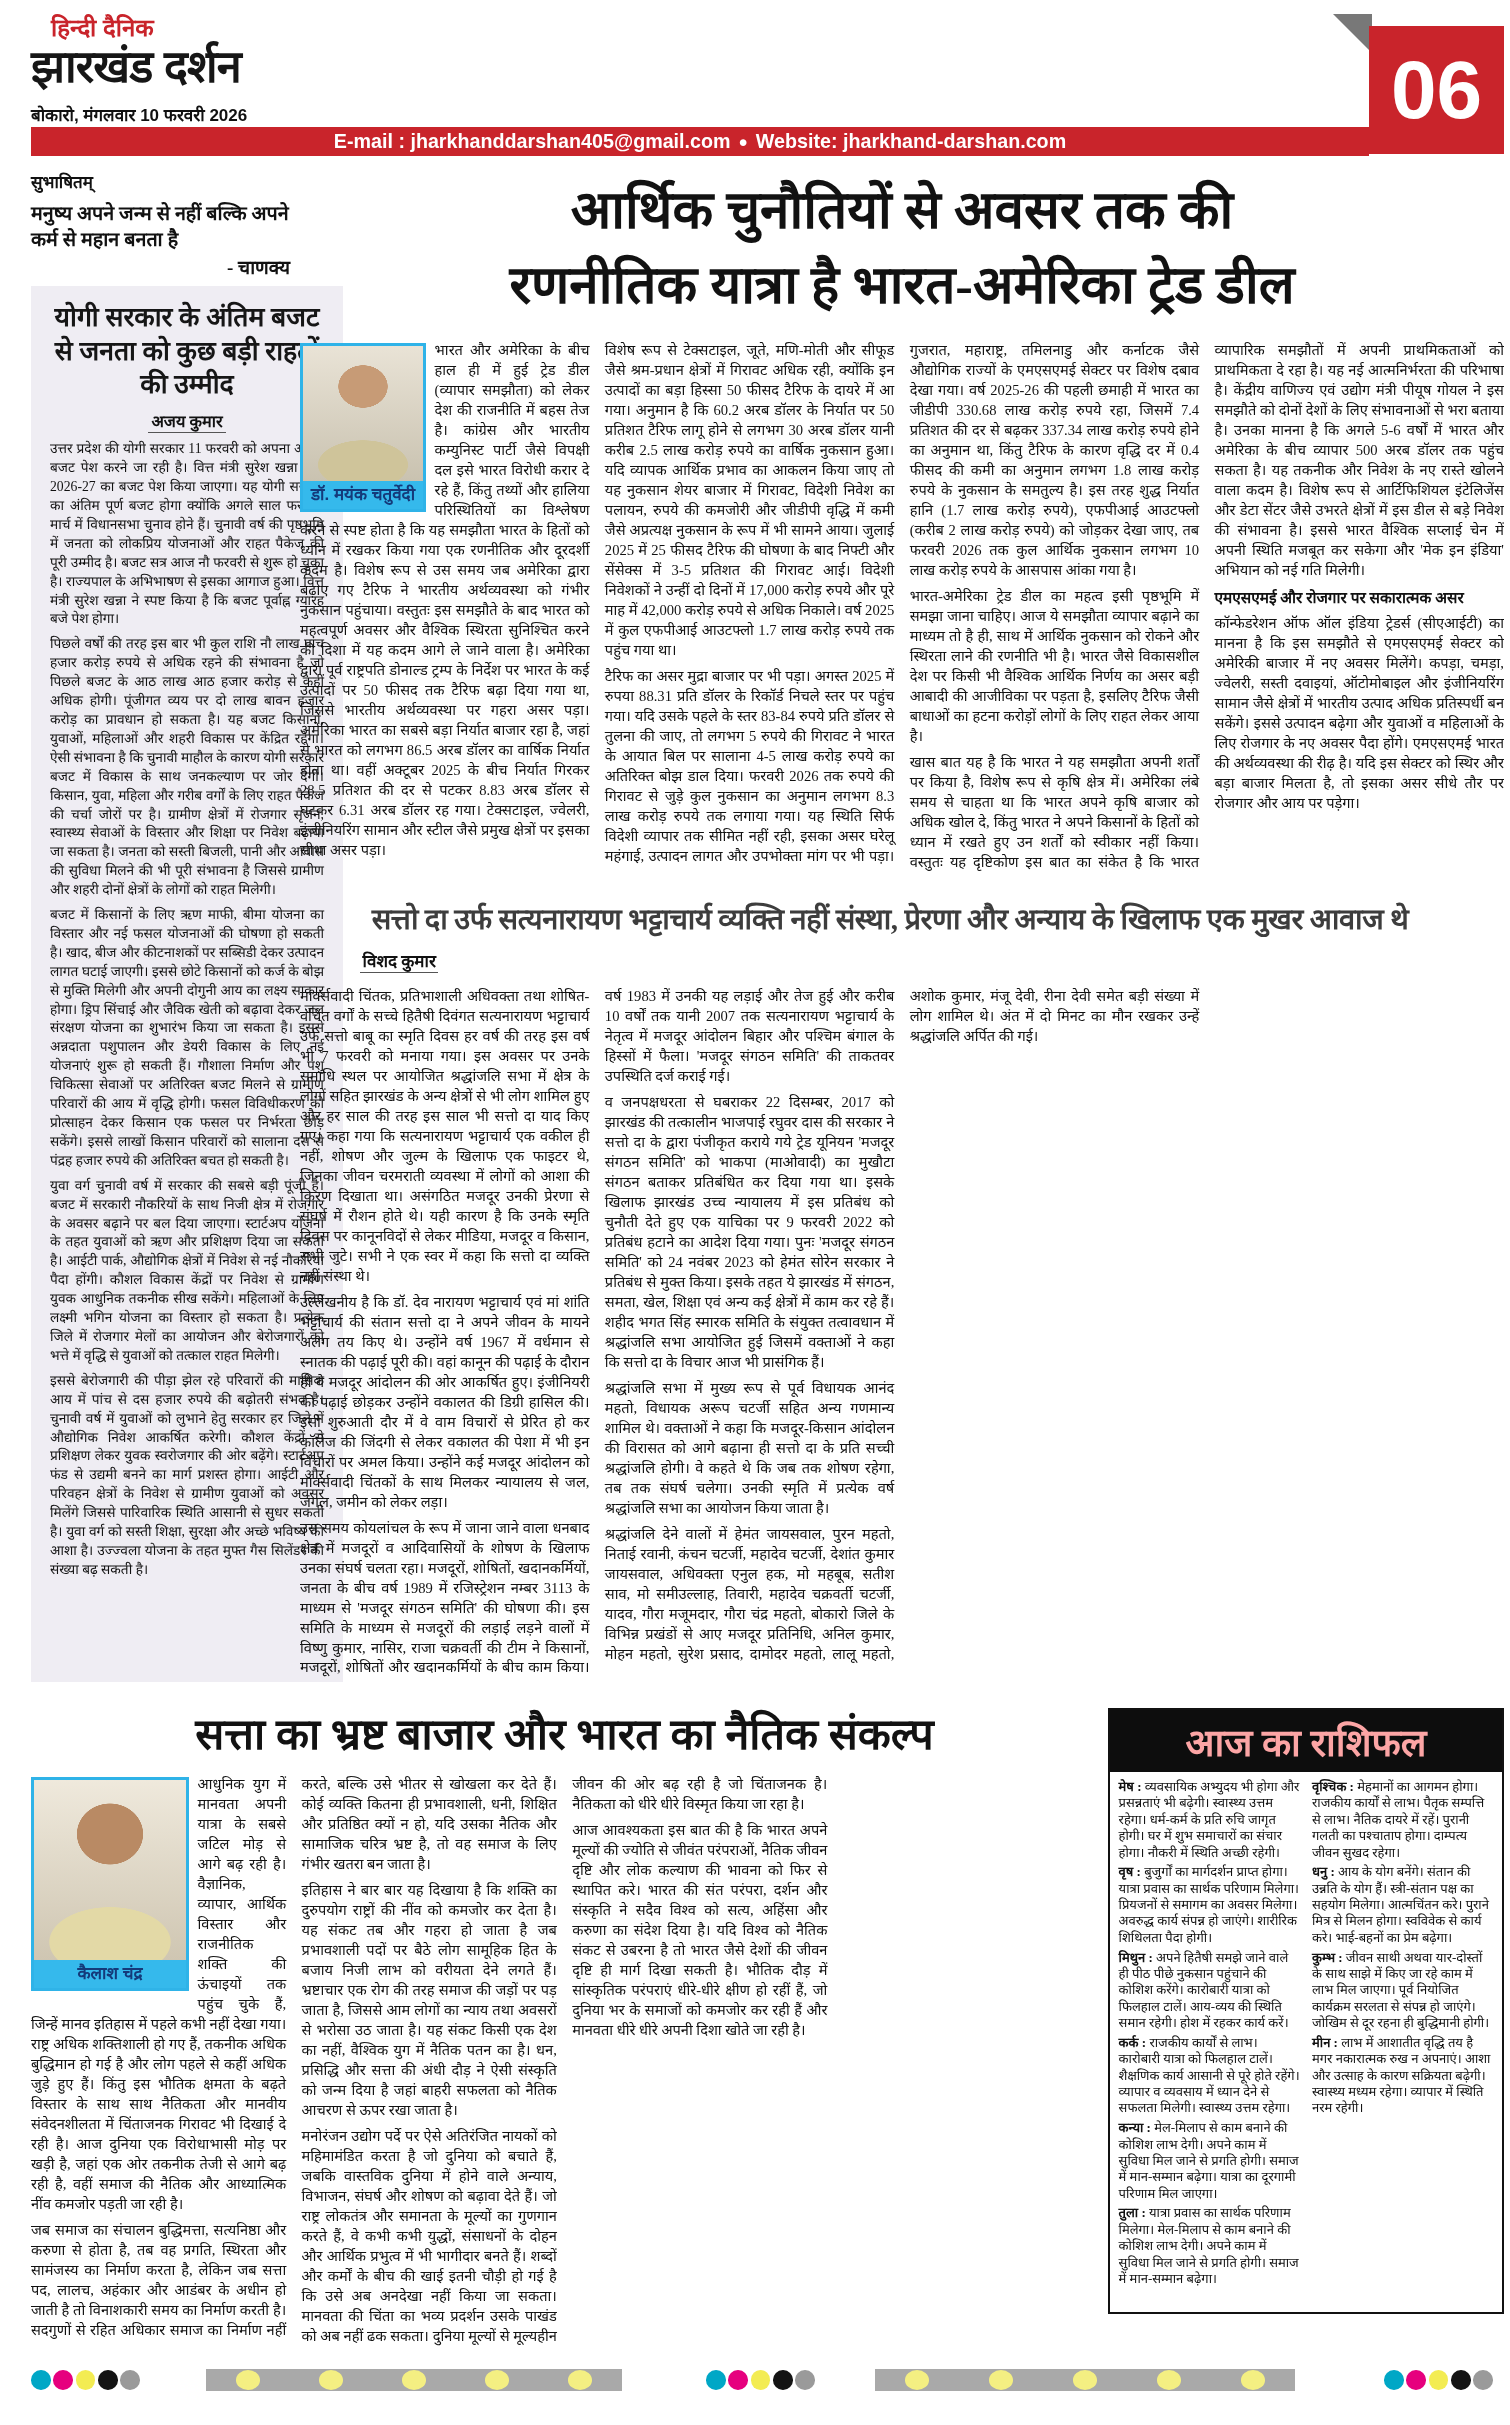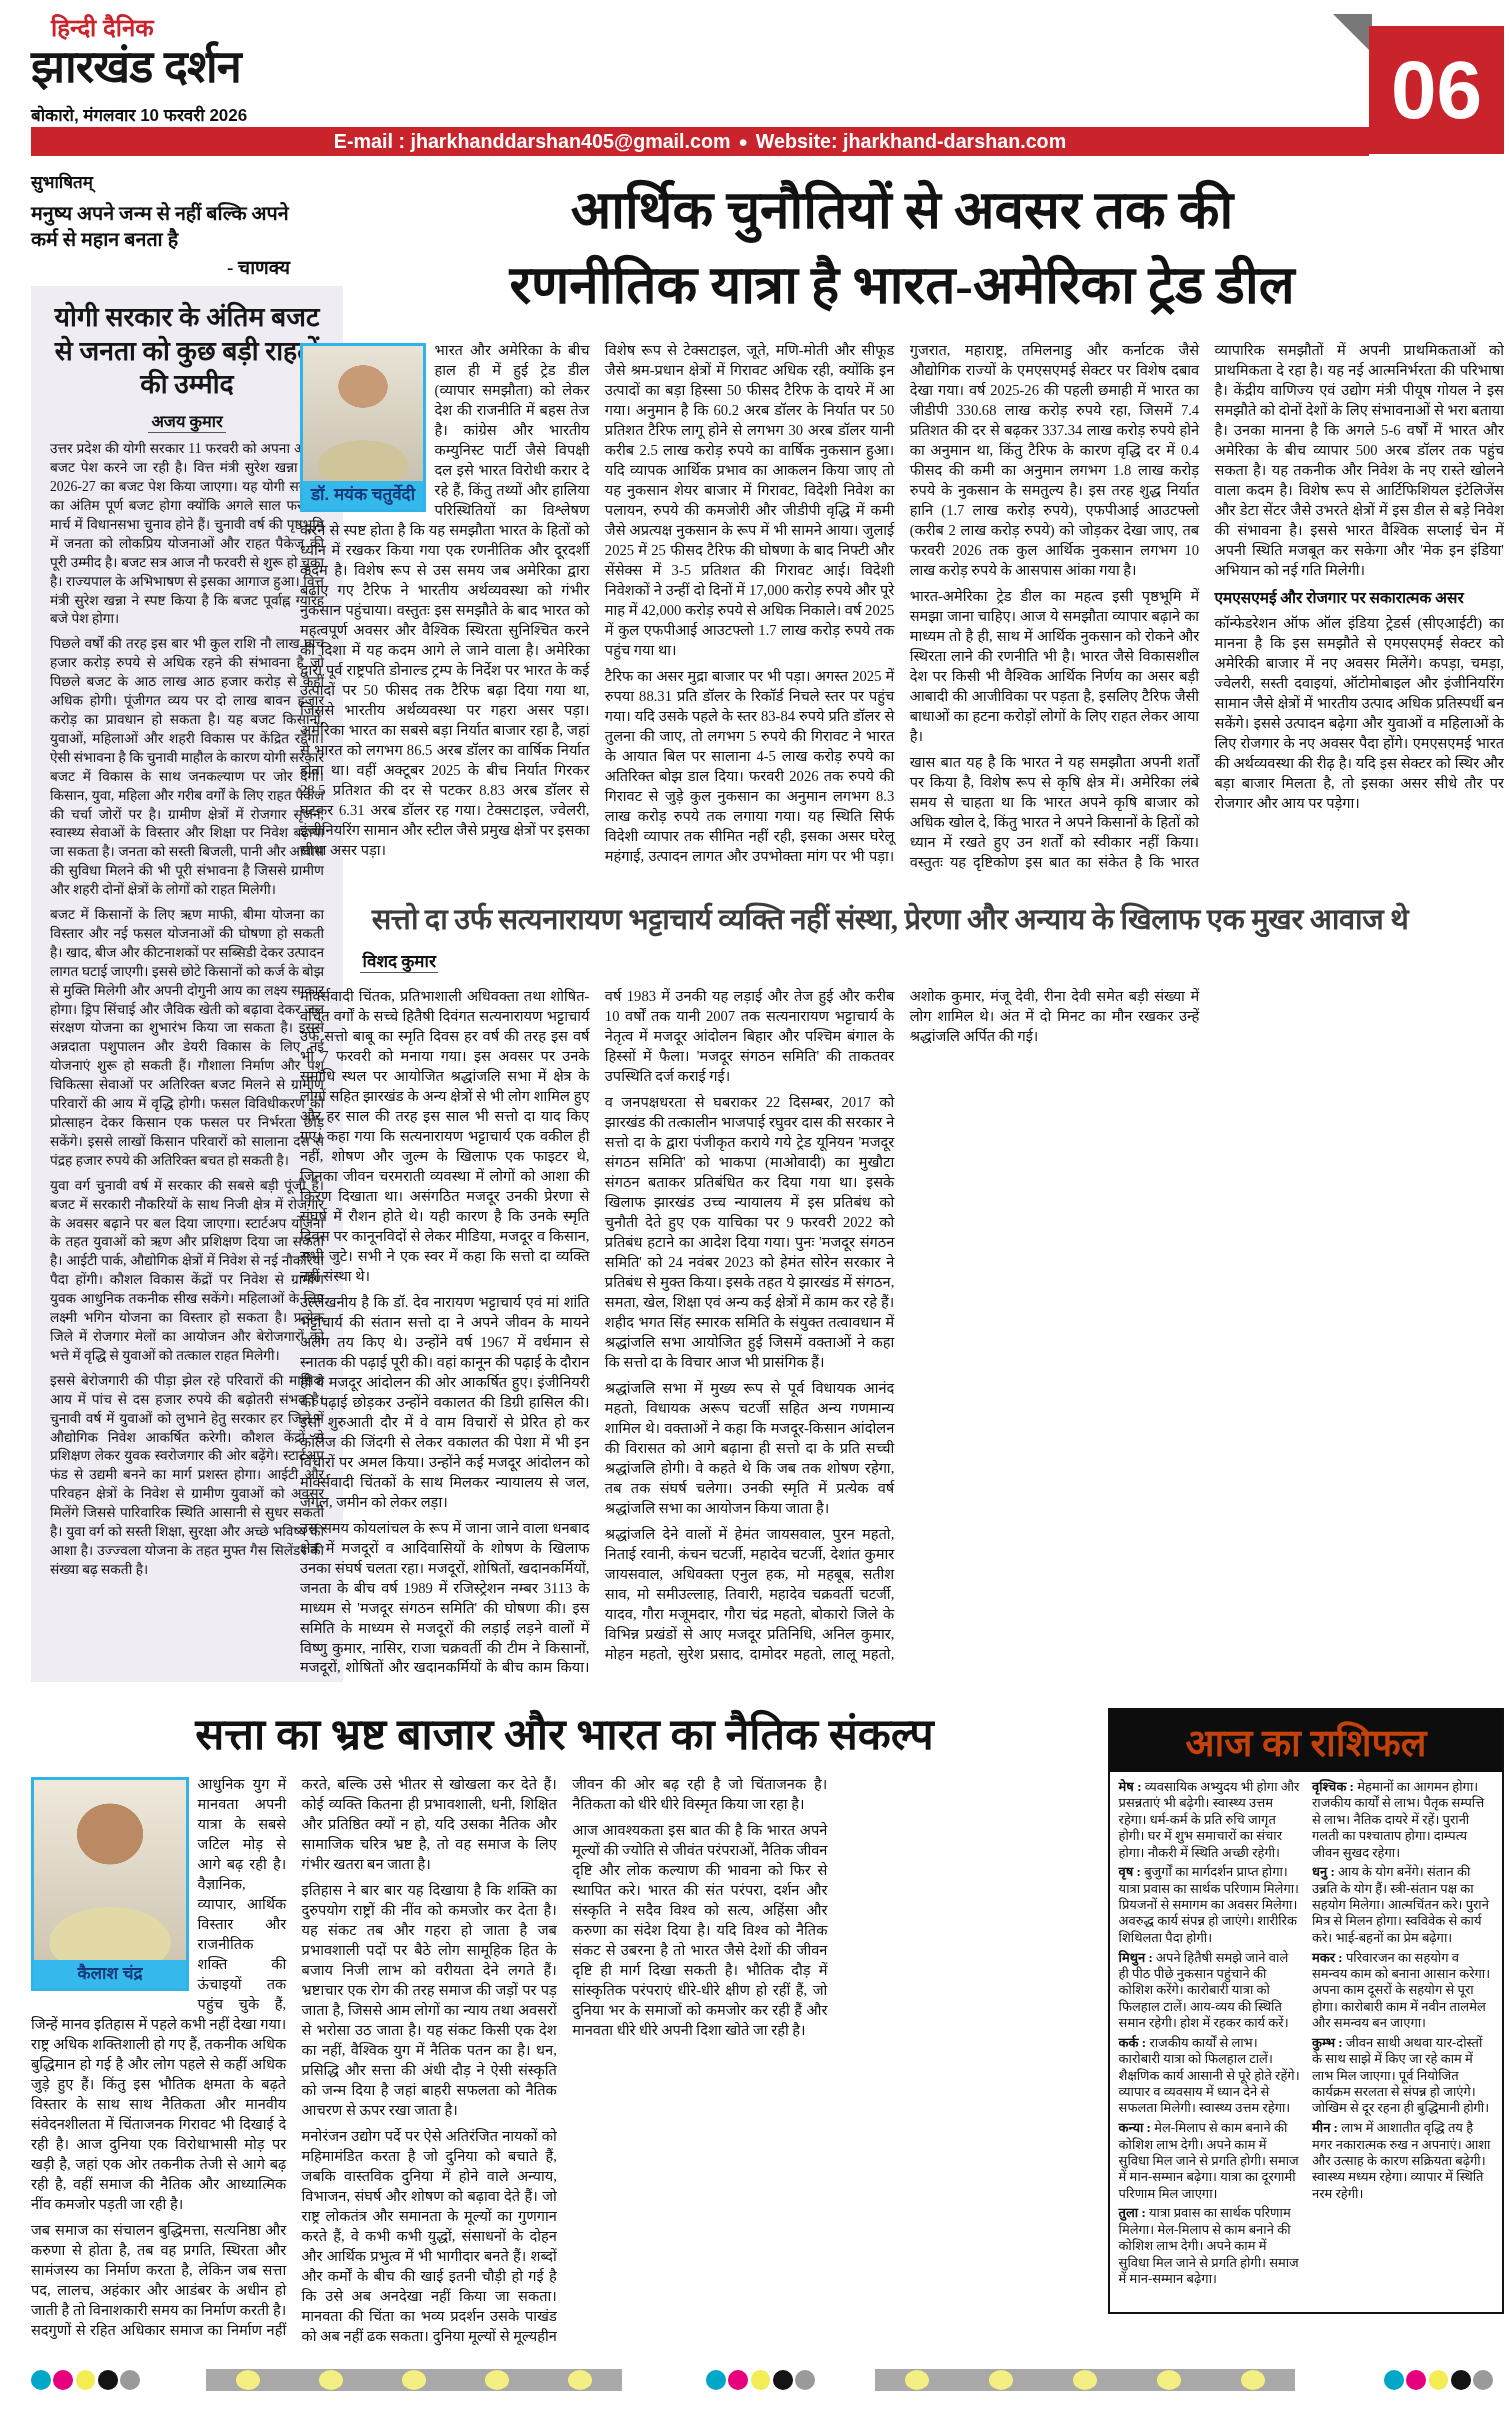--- a/index.html
+++ b/index.html
@@ -65,21 +65,21 @@
     column-count:4;column-gap:15.4px;column-fill:auto;font-size:14.6px;line-height:1.37;text-align:justify;}
   .bot-body p{margin:0 0 6px;}
   .photo .img.bot{width:152px;height:180px;
     background:
       radial-gradient(ellipse 36% 28% at 50% 30%,#b98a64 0 60%,rgba(0,0,0,0) 61%),
       radial-gradient(ellipse 66% 32% at 50% 90%,#e3d9a6 0 60%,rgba(0,0,0,0) 61%),
       linear-gradient(#efe9dc,#cfc6b2);}
   
   .horoscope{position:absolute;left:1108px;top:1708px;width:396px;height:606px;
     border:2.6px solid #111;box-sizing:border-box;background:#fff;overflow:hidden;}
-  .horoscope .hd{background:#0d0d0d;color:#c2410c;text-align:center;font-size:38px;font-weight:900;
+  .horoscope .hd{background:#0d0d0d;color:#fca5a5;text-align:center;font-size:38px;font-weight:900;
     padding:5.1px 0;}
   .horoscope .entries{padding:6.9px 8.6px;column-count:2;column-gap:12px;column-fill:auto;
     height:533px;box-sizing:border-box;font-size:13px;line-height:1.26;overflow:hidden;}
   .horoscope .entries p{margin:0 0 3.4px;break-inside:avoid-column;}
   .horoscope b{font-weight:900;}
   
   .marks{position:absolute;top:2369px;height:22px;display:flex;align-items:center;gap:2.6px;}
   .dot{width:19.7px;height:19.7px;border-radius:50%;}
   .bar{position:absolute;top:2369px;height:22px;background:#a9a9a9;display:flex;
     align-items:center;justify-content:space-around;}
@@ -182,21 +182,20 @@
     <div class="hd">आज का राशिफल</div>
     <div class="entries">
       <p><b>मेष :</b> <span>व्यवसायिक अभ्युदय भी होगा और प्रसन्नताएं भी बढ़ेगी। स्वास्थ्य उत्तम रहेगा। धर्म-कर्म के प्रति रुचि जागृत होगी। घर में शुभ समाचारों का संचार होगा। नौकरी में स्थिति अच्छी रहेगी।</span></p>
       <p><b>वृष :</b> <span>बुजुर्गों का मार्गदर्शन प्राप्त होगा। यात्रा प्रवास का सार्थक परिणाम मिलेगा। प्रियजनों से समागम का अवसर मिलेगा। अवरुद्ध कार्य संपन्न हो जाएंगे। शारीरिक शिथिलता पैदा होगी।</span></p>
       <p><b>मिथुन :</b> <span>अपने हितैषी समझे जाने वाले ही पीठ पीछे नुकसान पहुंचाने की कोशिश करेंगे। कारोबारी यात्रा को फिलहाल टालें। आय-व्यय की स्थिति समान रहेगी। होश में रहकर कार्य करें।</span></p>
       <p><b>कर्क :</b> <span>राजकीय कार्यों से लाभ। कारोबारी यात्रा को फिलहाल टालें। शैक्षणिक कार्य आसानी से पूरे होते रहेंगे। व्यापार व व्यवसाय में ध्यान देने से सफलता मिलेगी। स्वास्थ्य उत्तम रहेगा।</span></p>
       <p><b>कन्या :</b> <span>मेल-मिलाप से काम बनाने की कोशिश लाभ देगी। अपने काम में सुविधा मिल जाने से प्रगति होगी। समाज में मान-सम्मान बढ़ेगा। यात्रा का दूरगामी परिणाम मिल जाएगा।</span></p>
       <p><b>तुला :</b> <span>यात्रा प्रवास का सार्थक परिणाम मिलेगा। मेल-मिलाप से काम बनाने की कोशिश लाभ देगी। अपने काम में सुविधा मिल जाने से प्रगति होगी। समाज में मान-सम्मान बढ़ेगा।</span></p>
       <p><b>वृश्चिक :</b> <span>मेहमानों का आगमन होगा। राजकीय कार्यों से लाभ। पैतृक सम्पत्ति से लाभ। नैतिक दायरे में रहें। पुरानी गलती का पश्चाताप होगा। दाम्पत्य जीवन सुखद रहेगा।</span></p>
       <p><b>धनु :</b> <span>आय के योग बनेंगे। संतान की उन्नति के योग हैं। स्त्री-संतान पक्ष का सहयोग मिलेगा। आत्मचिंतन करे। पुराने मित्र से मिलन होगा। स्वविवेक से कार्य करे। भाई-बहनों का प्रेम बढ़ेगा।</span></p>
-      <p><b>मकर :</b> <span>परिवारजन का सहयोग व समन्वय काम को बनाना आसान करेगा। अपना काम दूसरों के सहयोग से पूरा होगा। कारोबारी काम में नवीन तालमेल और समन्वय बन जाएगा।</span></p>
       <p><b>कुम्भ :</b> <span>जीवन साथी अथवा यार-दोस्तों के साथ साझे में किए जा रहे काम में लाभ मिल जाएगा। पूर्व नियोजित कार्यक्रम सरलता से संपन्न हो जाएंगे। जोखिम से दूर रहना ही बुद्धिमानी होगी।</span></p>
       <p><b>मीन :</b> <span>लाभ में आशातीत वृद्धि तय है मगर नकारात्मक रुख न अपनाएं। आशा और उत्साह के कारण सक्रियता बढ़ेगी। स्वास्थ्य मध्यम रहेगा। व्यापार में स्थिति नरम रहेगी।</span></p>
     </div>
   </div>
 
   <div class="marks" style="left:31px;">
     <span class="dot" style="background:#00a7c6"></span>
     <span class="dot" style="background:#e6007e"></span>
     <span class="dot" style="background:#f3ec52"></span>
     <span class="dot" style="background:#141414"></span>

